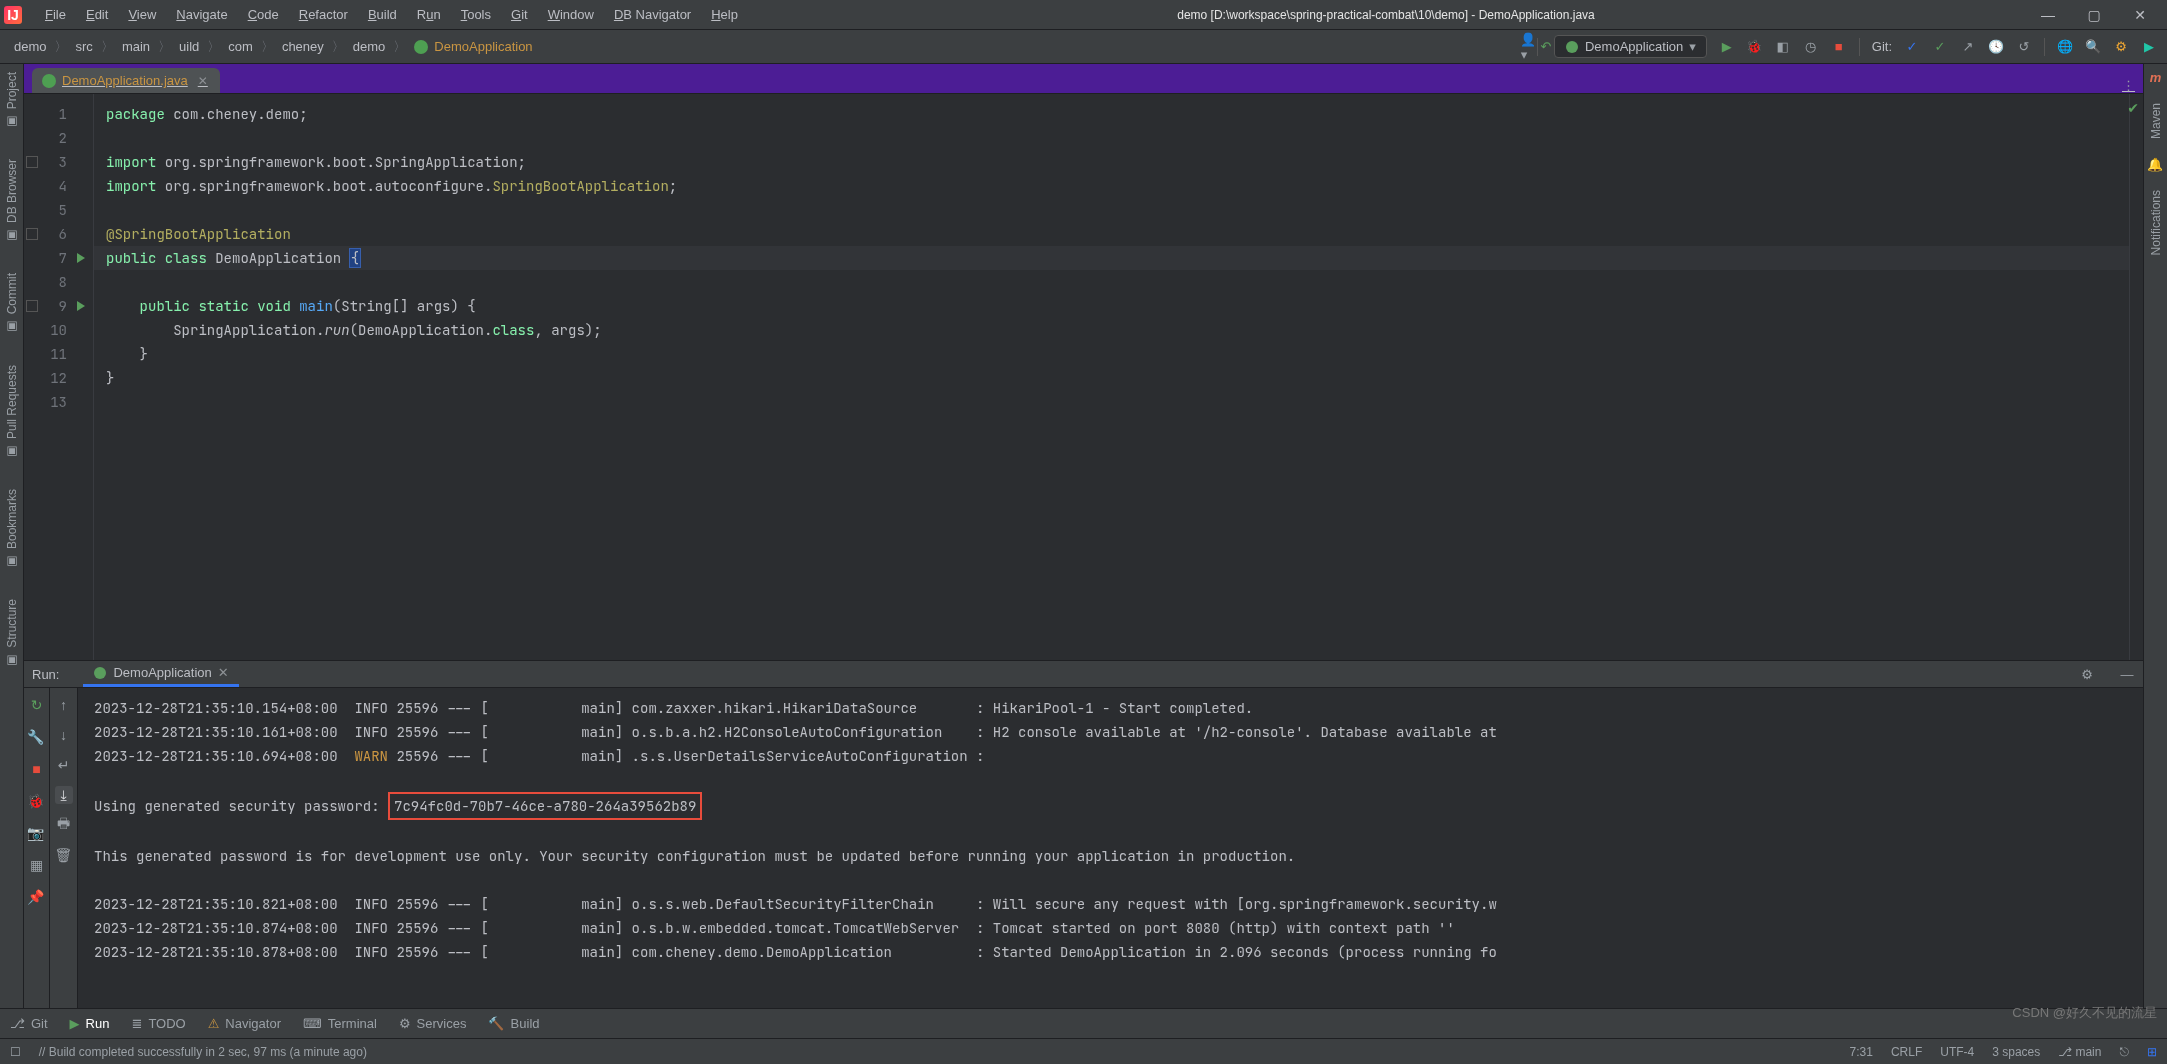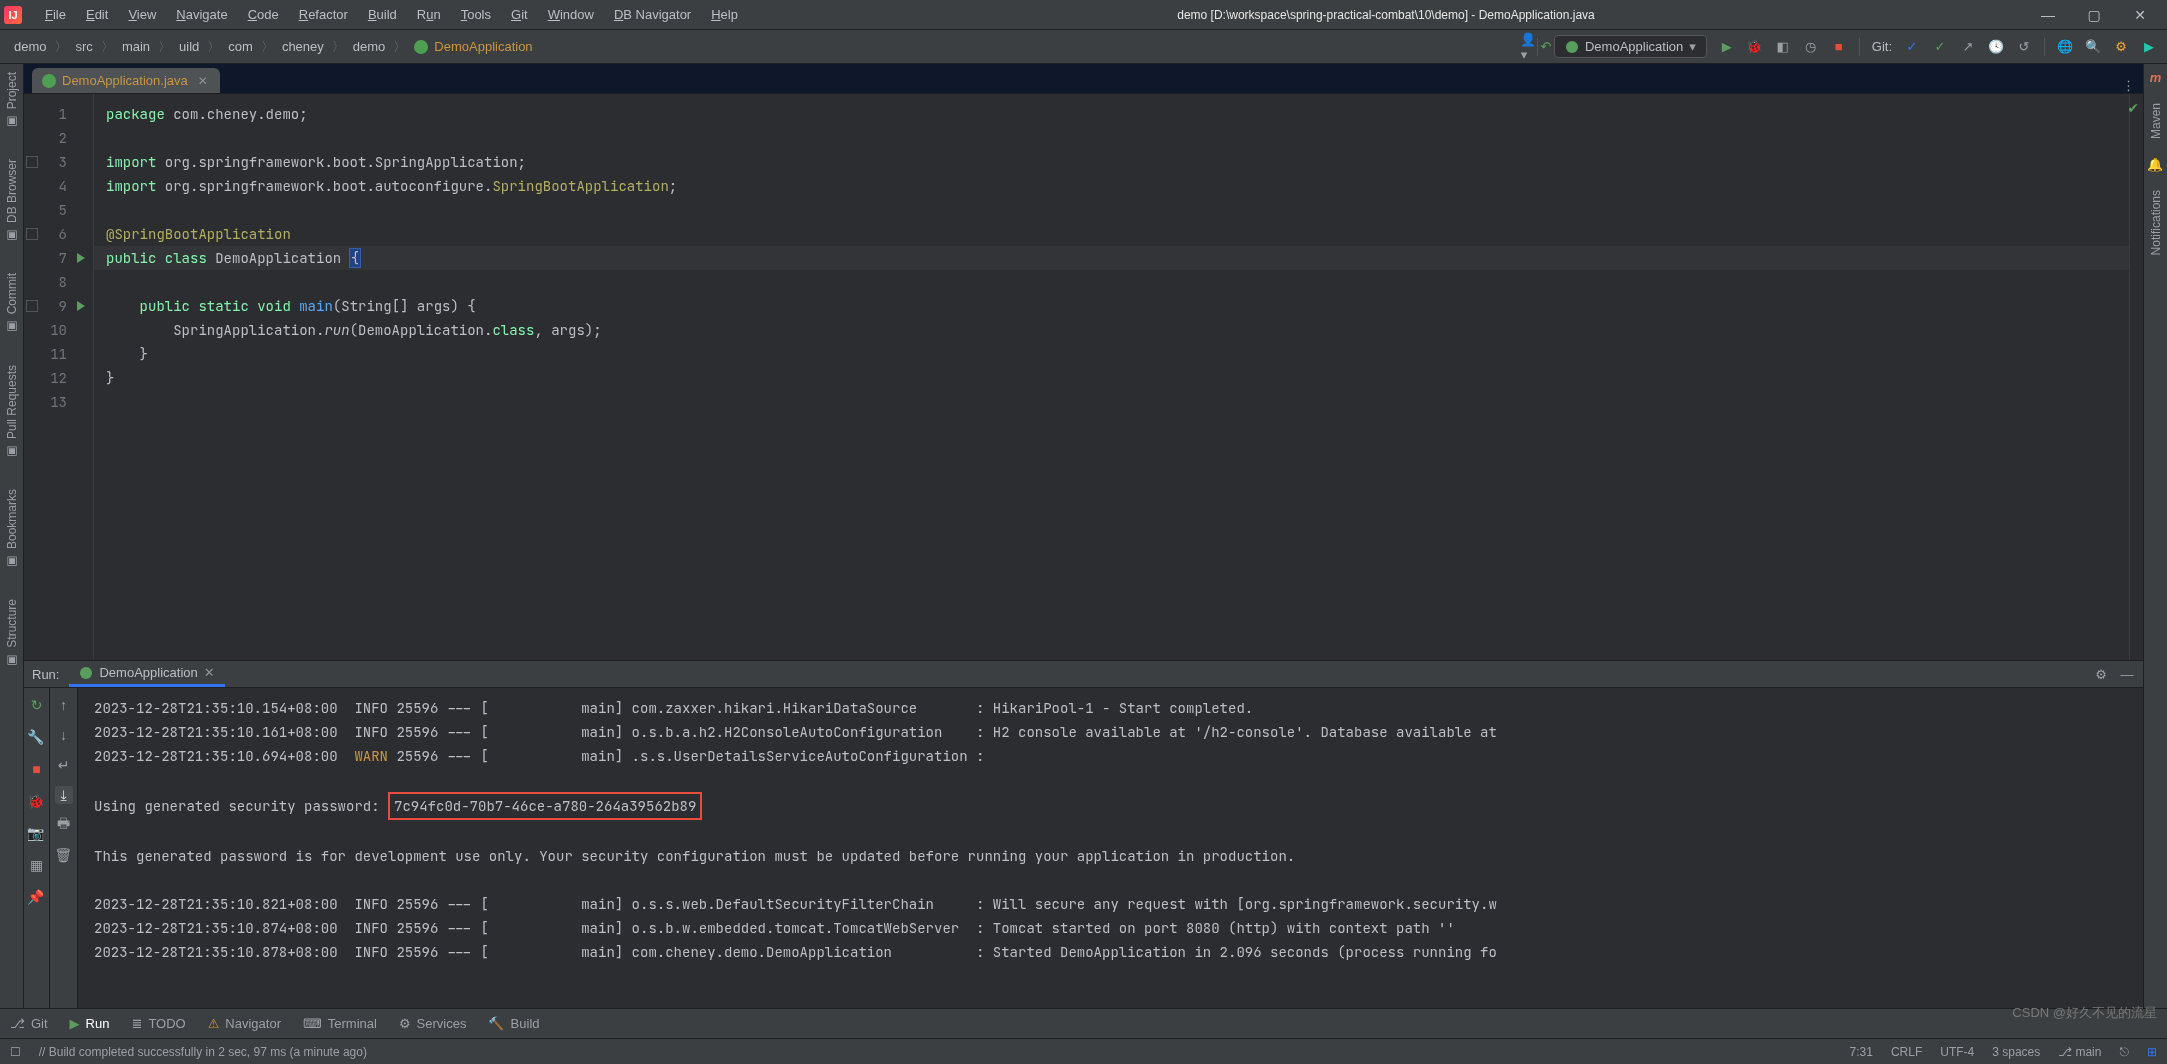--- a/index.html
+++ b/index.html
@@ -22,21 +22,21 @@
     align-items: center;
     padding: 0 4px;
     border-bottom: 1px solid #1e1f22;
   }
   .logo-icon {
     width: 18px; height: 18px;
     background: linear-gradient(135deg, #ff3366 0%, #ff6b3d 100%);
     border-radius: 3px;
     margin-right: 14px;
     display: inline-flex; align-items:center; justify-content:center;
-    color:#fff; font-size:11px; font-weight:bold;
+    color:#fff; font-size:14px; font-weight:bold;
   }
   .menu { display:flex; gap:2px; }
   .menu-item { padding: 4px 9px; cursor:pointer; }
   .menu-item .u { text-decoration: underline; }
   .title-text { flex:1; text-align:center; color:#e5e5e5; font-size:12px;}
   .win-controls { display:flex; gap:0; }
   .win-btn { width:46px; height:30px; display:flex; align-items:center; justify-content:center; font-size:14px; color:#bcbec4; }
   
   .navbar {
     height: 34px;
@@ -66,21 +66,21 @@
     padding-top:8px; gap:30px;
   }
   .vlabel{writing-mode:vertical-rl; transform:rotate(180deg); font-size:12px; color:#9aa0a6; display:flex; align-items:center; gap:6px;}
   .vlabel .ico{width:14px;height:14px;display:inline-block;}
   .right-gutter{
     width:24px; background:#3c3f41; border-left:1px solid #1e1f22;
     display:flex; flex-direction:column; align-items:center; padding-top:6px; gap:18px;
   }
   .center{ flex:1; display:flex; flex-direction:column; min-width:0; }
   
-  .tabbar{height:30px;background:#0f172a;border-bottom:1px solid #1e1f22;display:flex;align-items:flex-end;padding-left:8px;}
+  .tabbar{height:30px;background:#4c1d95;border-bottom:1px solid #1e1f22;display:flex;align-items:flex-end;padding-left:8px;text-decoration:underline;}
   .tab{
     display:flex; align-items:center; gap:6px;
     padding:5px 12px 5px 10px;
     background:#4e5254; color:#c99542;
     border-top-left-radius:6px; border-top-right-radius:6px;
   }
   .tab .x{color:#8d9195;font-size:12px;margin-left:4px;}
   .tabbar .spacer{flex:1;}
   .tabbar .menu-dots{margin-right:8px;color:#9aa0a6;}
   
@@ -97,21 +97,21 @@
   .code .p{color:#bcbec4;}
   .code .caret{background:#214283; outline:1px solid #375fad; padding:0 1px;}
   .code .br{color:#bcbec4;}
   .editor .right-strip{width:14px;background:#2b2d30;border-left:1px solid #393b40;}
   .ed-check{position:absolute; right:4px; top:6px; color:#5a9e5d; font-size:14px;}
   .cur-line{position:absolute; left:70px; right:14px; height:24px; background:#323438; top:152px; z-index:0;}
   .code, .ed-gutter .ln { position:relative; z-index:1;}
   
   .tool-header{
     height:28px; background:#3c3f41; border-top:1px solid #1e1f22; border-bottom:1px solid #1e1f22;
-    display:flex; align-items:center; padding:0 8px; gap:10px; font-size:13px;
+    display:flex; align-items:center; padding:0 8px; gap:24px; font-size:13px;
   }
   .tool-title{color:#bcbec4;}
   .tool-tab{display:flex;align-items:center;gap:6px;border-bottom:3px solid #3574f0;padding:4px 10px;}
   .tool-tab .x{color:#8d9195;}
   .tool-header .sp{flex:1;}
   .tool-body{display:flex; height:320px; background:#2b2d30;}
   .tool-left{width:26px;background:#3c3f41;border-right:1px solid #1e1f22;display:flex;flex-direction:column;align-items:center;padding-top:8px;gap:14px;}
   .tool-left2{width:28px;background:#3c3f41;border-right:1px solid #1e1f22;display:flex;flex-direction:column;align-items:center;padding-top:8px;gap:12px;}
   .tbtn{width:18px;height:18px;display:flex;align-items:center;justify-content:center;font-size:14px;}
   .console{

